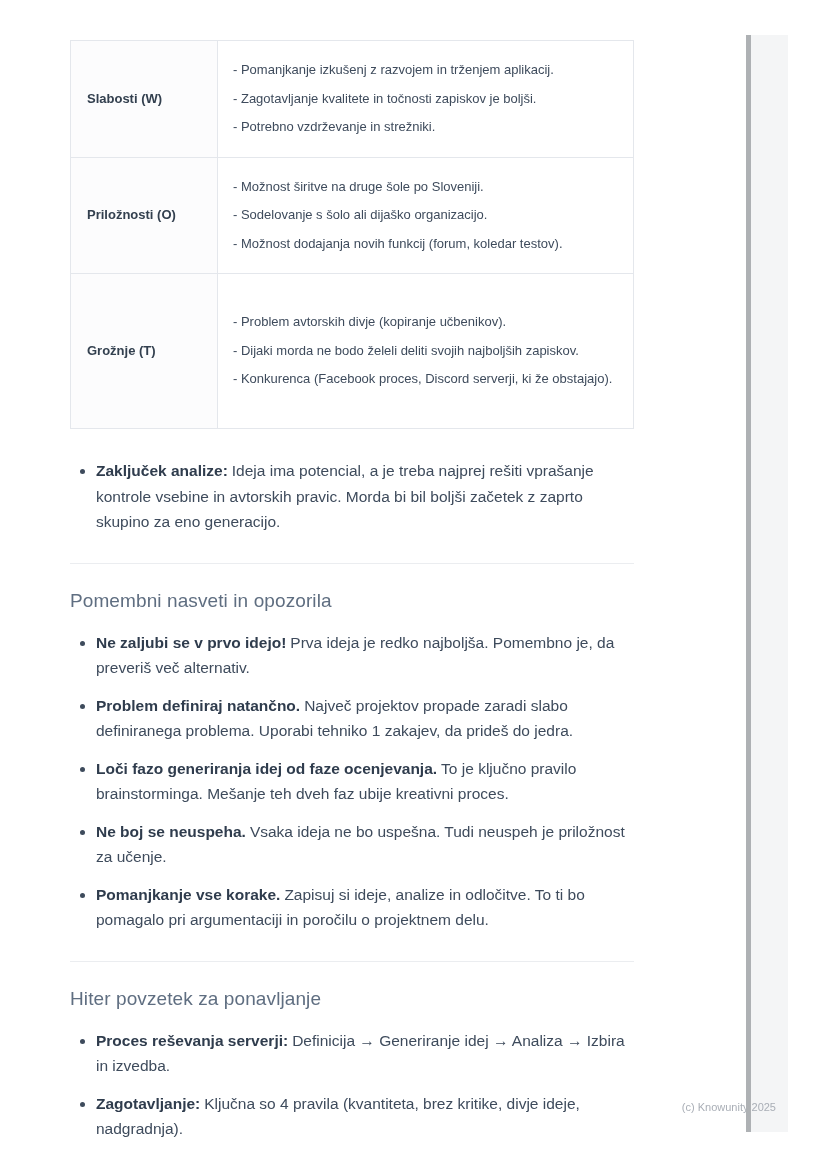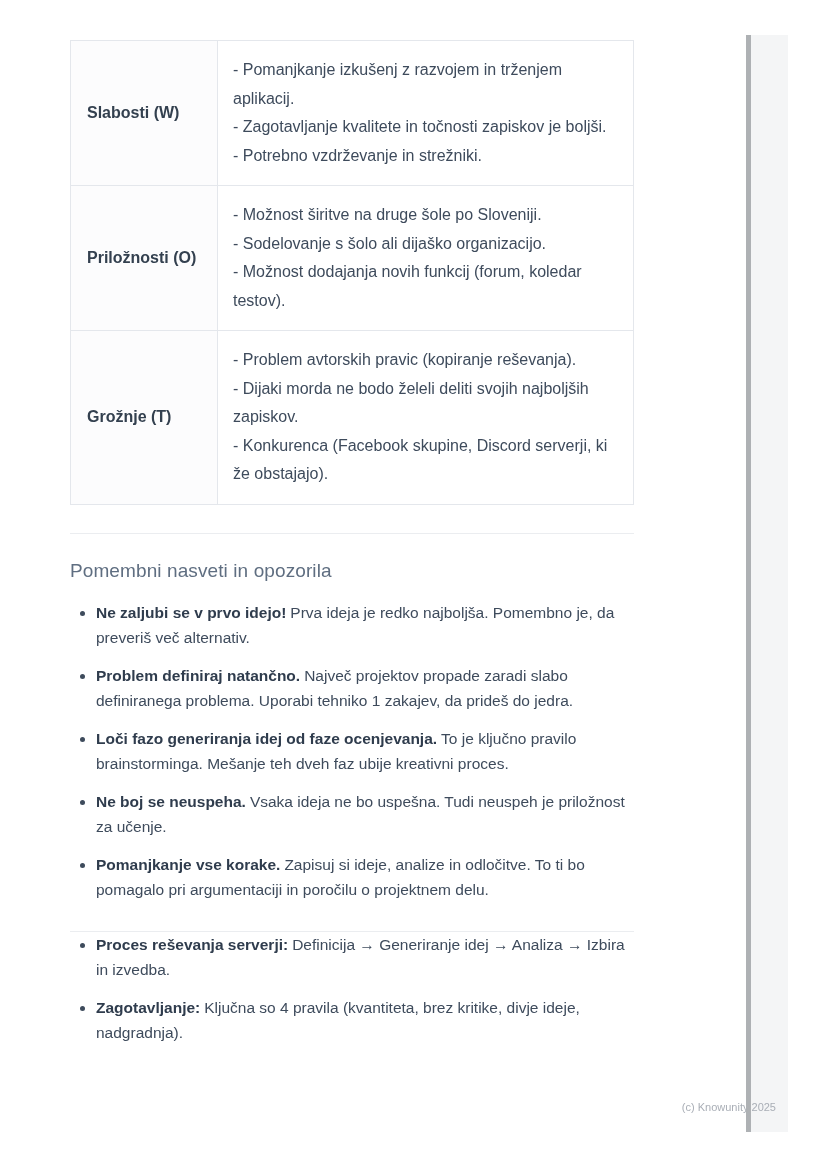--- a/index.html
+++ b/index.html
@@ -23,21 +23,21 @@
 
   
   table.swot {
     border-collapse: collapse;
     width: 564px;
     table-layout: fixed;
   }
   table.swot td {
     border: 1px solid #e4e7ec;
     vertical-align: middle;
-    font-size: 16px;
+    font-size: 13px;
   }
   td.cell-label {
     width: 120px;
     padding: 14px 10px 14px 16px;
     font-weight: 700;
     color: #33404f;
     line-height: 26px;
     background: #fcfcfd;
   }
   td.cell-items {
@@ -134,28 +134,33 @@
         <td class="cell-label">Priložnosti (O)</td>
         <td class="cell-items">
           <div>- Možnost širitve na druge šole po Sloveniji.</div>
           <div>- Sodelovanje s šolo ali dijaško organizacijo.</div>
           <div>- Možnost dodajanja novih funkcij (forum, koledar testov).</div>
         </td>
       </tr>
       <tr class="row-3">
         <td class="cell-label">Grožnje (T)</td>
         <td class="cell-items">
-          <div>- Problem avtorskih pravic (kopiranje reševanja).</div>
+          <div>- Problem avtorskih divje (kopiranje učbenikov).</div>
           <div>- Dijaki morda ne bodo želeli deliti svojih najboljših zapiskov.</div>
-          <div>- Konkurenca (Facebook skupine, Discord serverji, ki že obstajajo).</div>
+          <div>- Konkurenca (Facebook proces, Discord serverji, ki že obstajajo).</div>
         </td>
       </tr>
     </tbody>
   </table>
 
+  <ul class="bullets conclusion">
+    <li>
+      <strong class="lead">Zaključek analize:</strong><span>Ideja ima potencial, a je treba najprej rešiti vprašanje kontrole vsebine in avtorskih pravic. Morda bi bil boljši začetek z zaprto skupino za eno generacijo.</span>
+    </li>
+  </ul>
 
   <hr class="divider">
 
   <h2 class="section-heading">Pomembni nasveti in opozorila</h2>
 
   <ul class="bullets">
     <li>
       <strong class="lead">Ne zaljubi se v prvo idejo!</strong><span>Prva ideja je redko najboljša. Pomembno je, da preveriš več alternativ.</span>
     </li>
     <li>
@@ -167,20 +172,21 @@
     <li>
       <strong class="lead">Ne boj se neuspeha.</strong><span>Vsaka ideja ne bo uspešna. Tudi neuspeh je priložnost za učenje.</span>
     </li>
     <li>
       <strong class="lead">Pomanjkanje vse korake.</strong><span>Zapisuj si ideje, analize in odločitve. To ti bo pomagalo pri argumentaciji in poročilu o projektnem delu.</span>
     </li>
   </ul>
 
   <hr class="divider">
 
+  <h2 class="section-heading">Hiter povzetek za ponavljanje</h2>
 
   <ul class="bullets">
     <li>
       <strong class="lead">Proces reševanja serverji:</strong><span>Definicija → Generiranje idej → Analiza → Izbira in izvedba.</span>
     </li>
     <li>
       <strong class="lead">Zagotavljanje:</strong><span>Ključna so 4 pravila (kvantiteta, brez kritike, divje ideje, nadgradnja).</span>
     </li>
   </ul>
 

